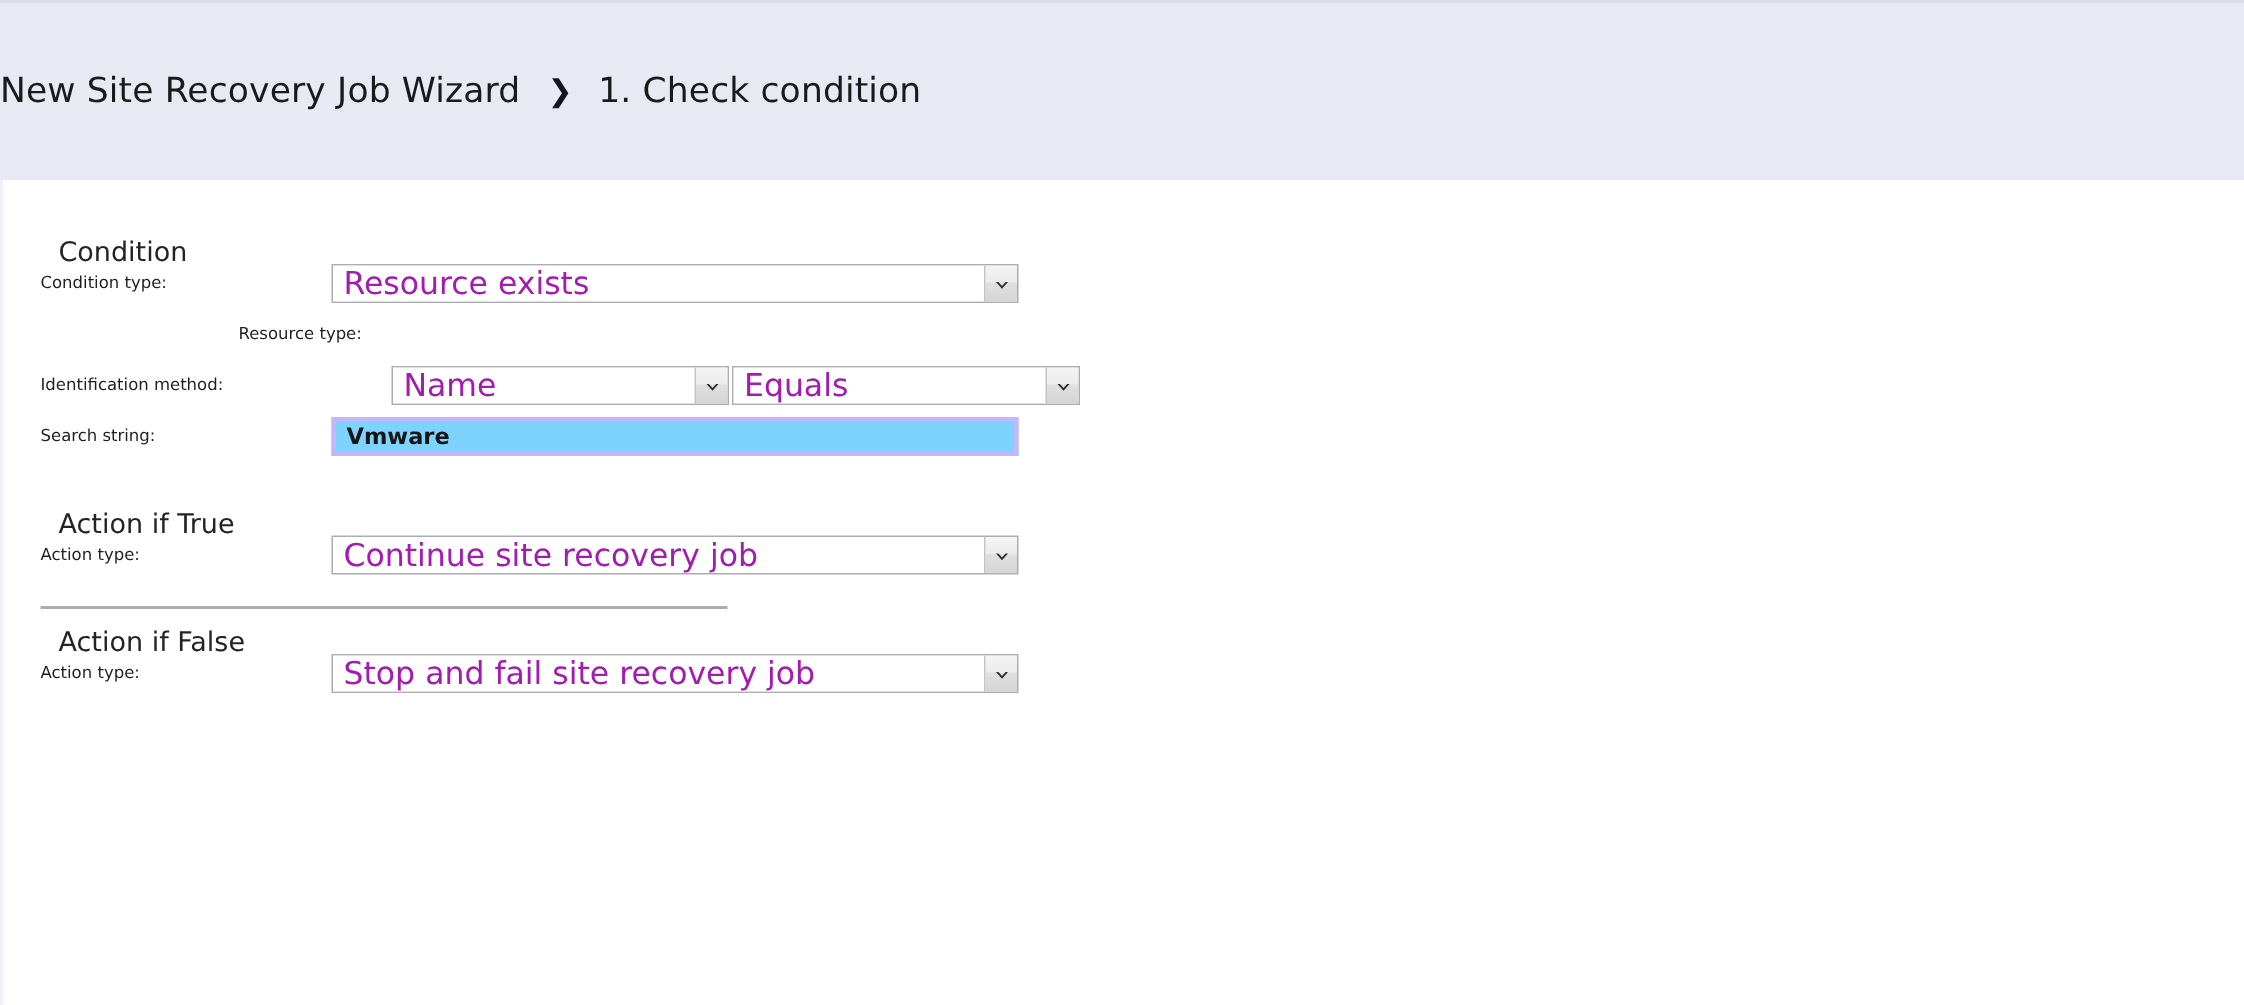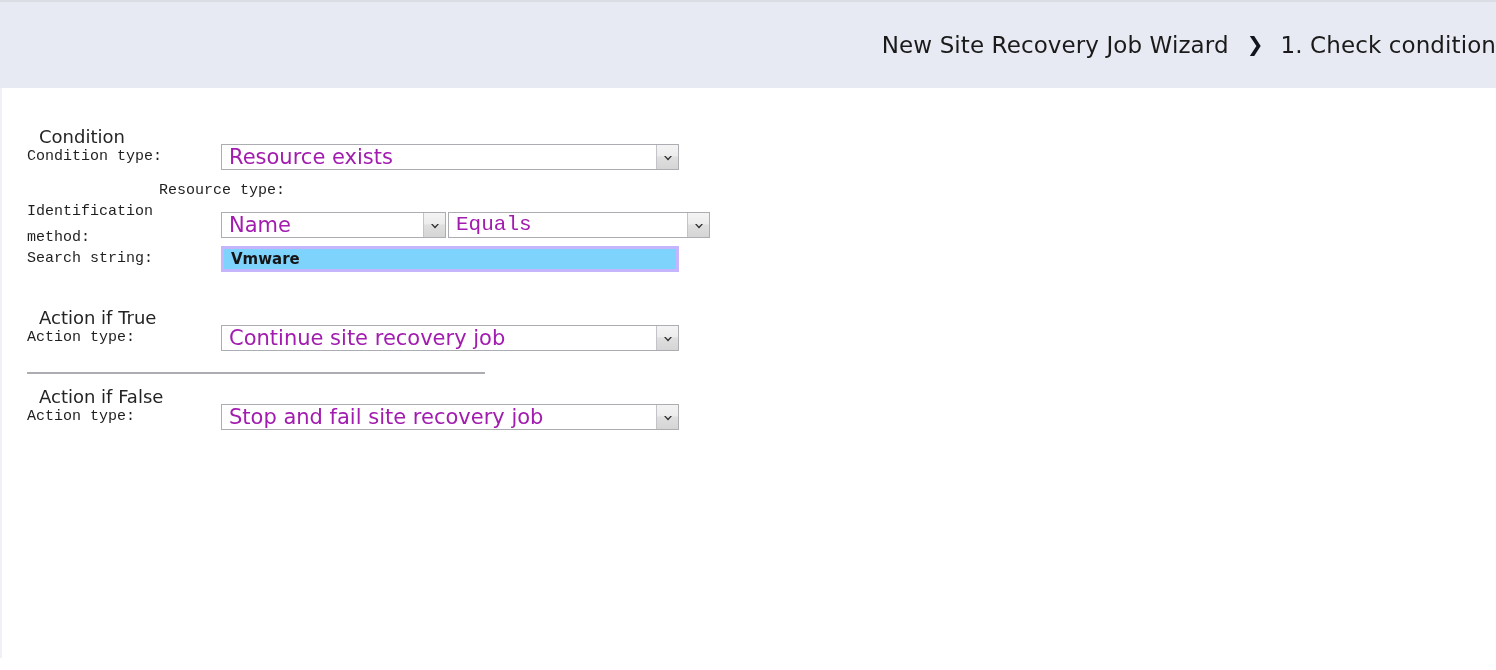--- a/index.html
+++ b/index.html
@@ -11,27 +11,27 @@
     height: 670px;
     background: #ffffff;
     font-family: "DejaVu Sans", "Liberation Sans", sans-serif;
     overflow: hidden;
     position: relative;
   }
 
   
   .wizard-header {
     width: 1496px;
-    height: 88px;
+    height: 120px;
     background: #e7eaf2;
     border-top: 2px solid #dadde4;
     box-sizing: border-box;
     display: flex;
     align-items: center;
-    justify-content: flex-end;
+    justify-content: flex-start;
   }
   .breadcrumb {
     display: flex;
     align-items: center;
     color: #1c1c1c;
     font-size: 23px;
     letter-spacing: 0.1px;
     white-space: nowrap;
   }
   .breadcrumb-title {
@@ -74,26 +74,25 @@
     padding: 0;
     line-height: 18px;
   }
 
   .field-row {
     display: flex;
     align-items: center;
     height: 26px;
   }
   .field-label {
-    font-size: 15px;
+    font-size: 11px;
     color: #1f1f1f;
     width: 194px;
     flex: 0 0 194px;
     line-height: 26px;
-    font-family: Liberation Mono, monospace;
   }
 
   
   .combo {
     position: relative;
     height: 26px;
     box-sizing: border-box;
     border: 1px solid #abadb3;
     background: #ffffff;
     display: flex;
@@ -124,21 +123,21 @@
   }
   .chev {
     display: block;
     width: 9px;
     height: 9px;
   }
   .chev svg { display: block; }
 
   .combo-w458 { width: 458px; }
   .combo-w225 { width: 225px; }
-  .combo-w232 { width: 262px; font-family: Liberation Mono, monospace; }
+  .combo-w232 { width: 232px; }
 
   .textinput {
     width: 458px;
     height: 26px;
     box-sizing: border-box;
     border: 3px solid #c4b5fd;
     background: #7dd3fc;
     display: flex;
     align-items: center;
     padding-left: 7px;
@@ -191,21 +190,21 @@
         <span class="combo-button">
           <span class="chev">
             <svg viewBox="0 0 10 10" width="10" height="10" aria-hidden="true">
               <path d="M1 3 L5 7.5 L9 3 L7.4 3 L5 5.6 L2.6 3 Z" fill="#2b2b2b"></path>
             </svg>
           </span>
         </span>
       </div>
     </div>
 
-    <div class="field-row" style="position:absolute; left:0; top:124px;">
+    <div class="field-row" style="position:absolute; left:0; top:124px;gap:40px;">
       <span class="field-label">Identification method:</span>
       <div class="split-group">
         <div class="combo combo-w225">
           <span class="combo-value">Name</span>
           <span class="combo-button">
             <span class="chev">
               <svg viewBox="0 0 10 10" width="10" height="10" aria-hidden="true">
                 <path d="M1 3 L5 7.5 L9 3 L7.4 3 L5 5.6 L2.6 3 Z" fill="#2b2b2b"></path>
               </svg>
             </span>

